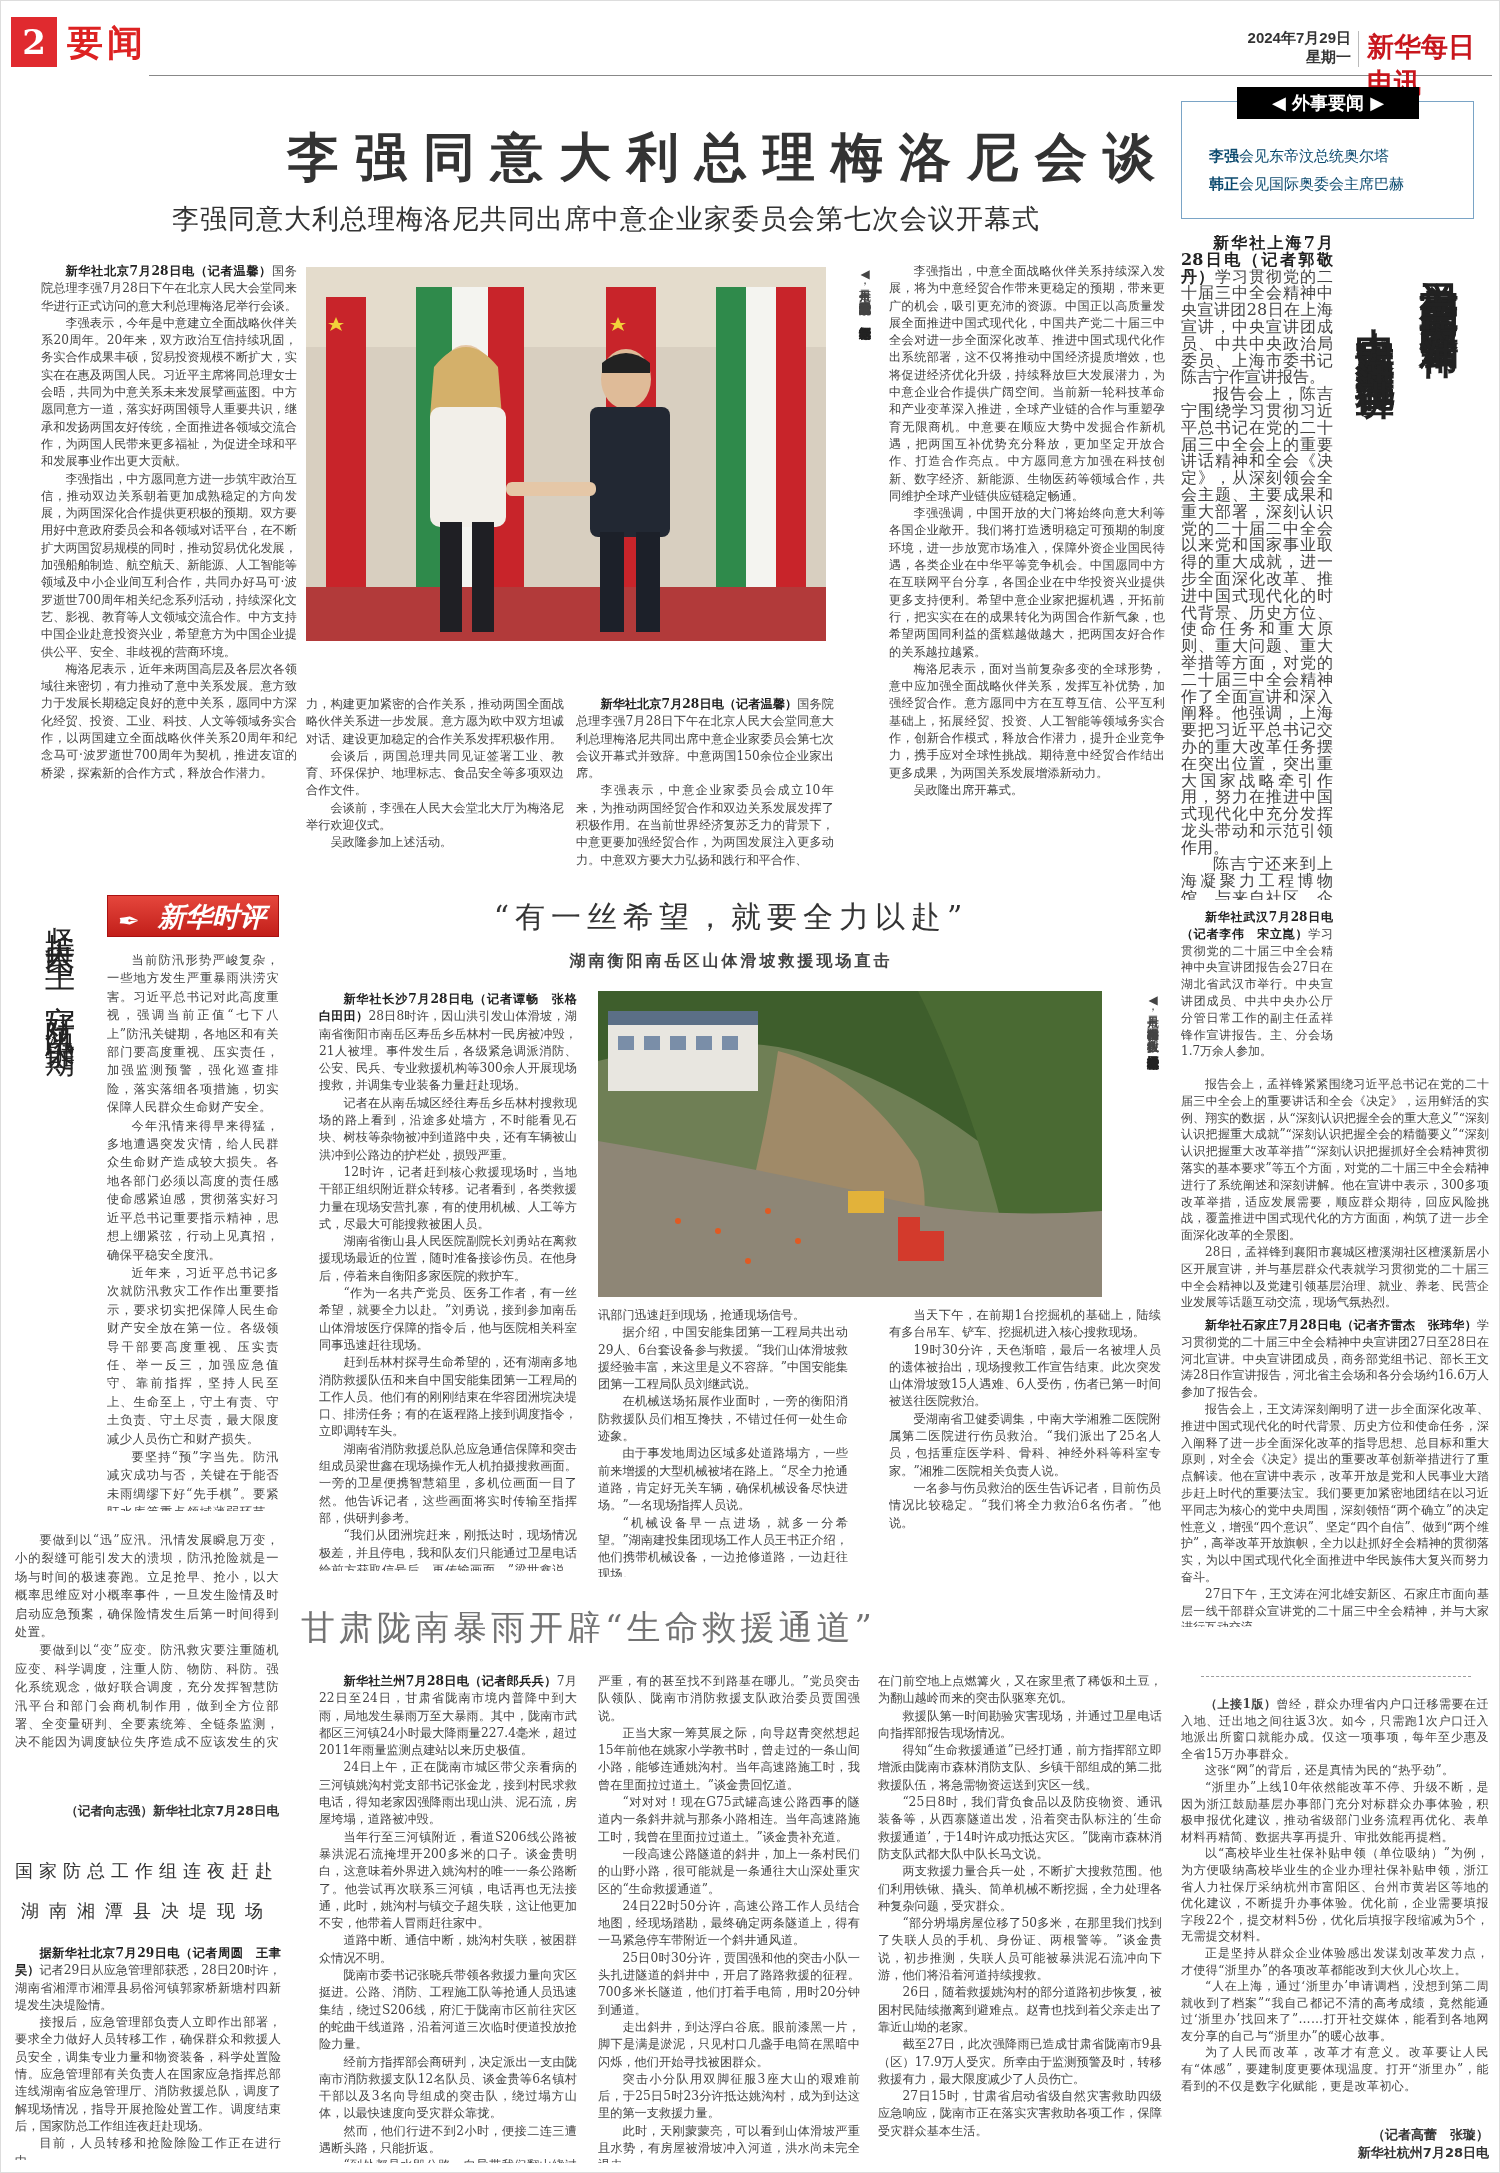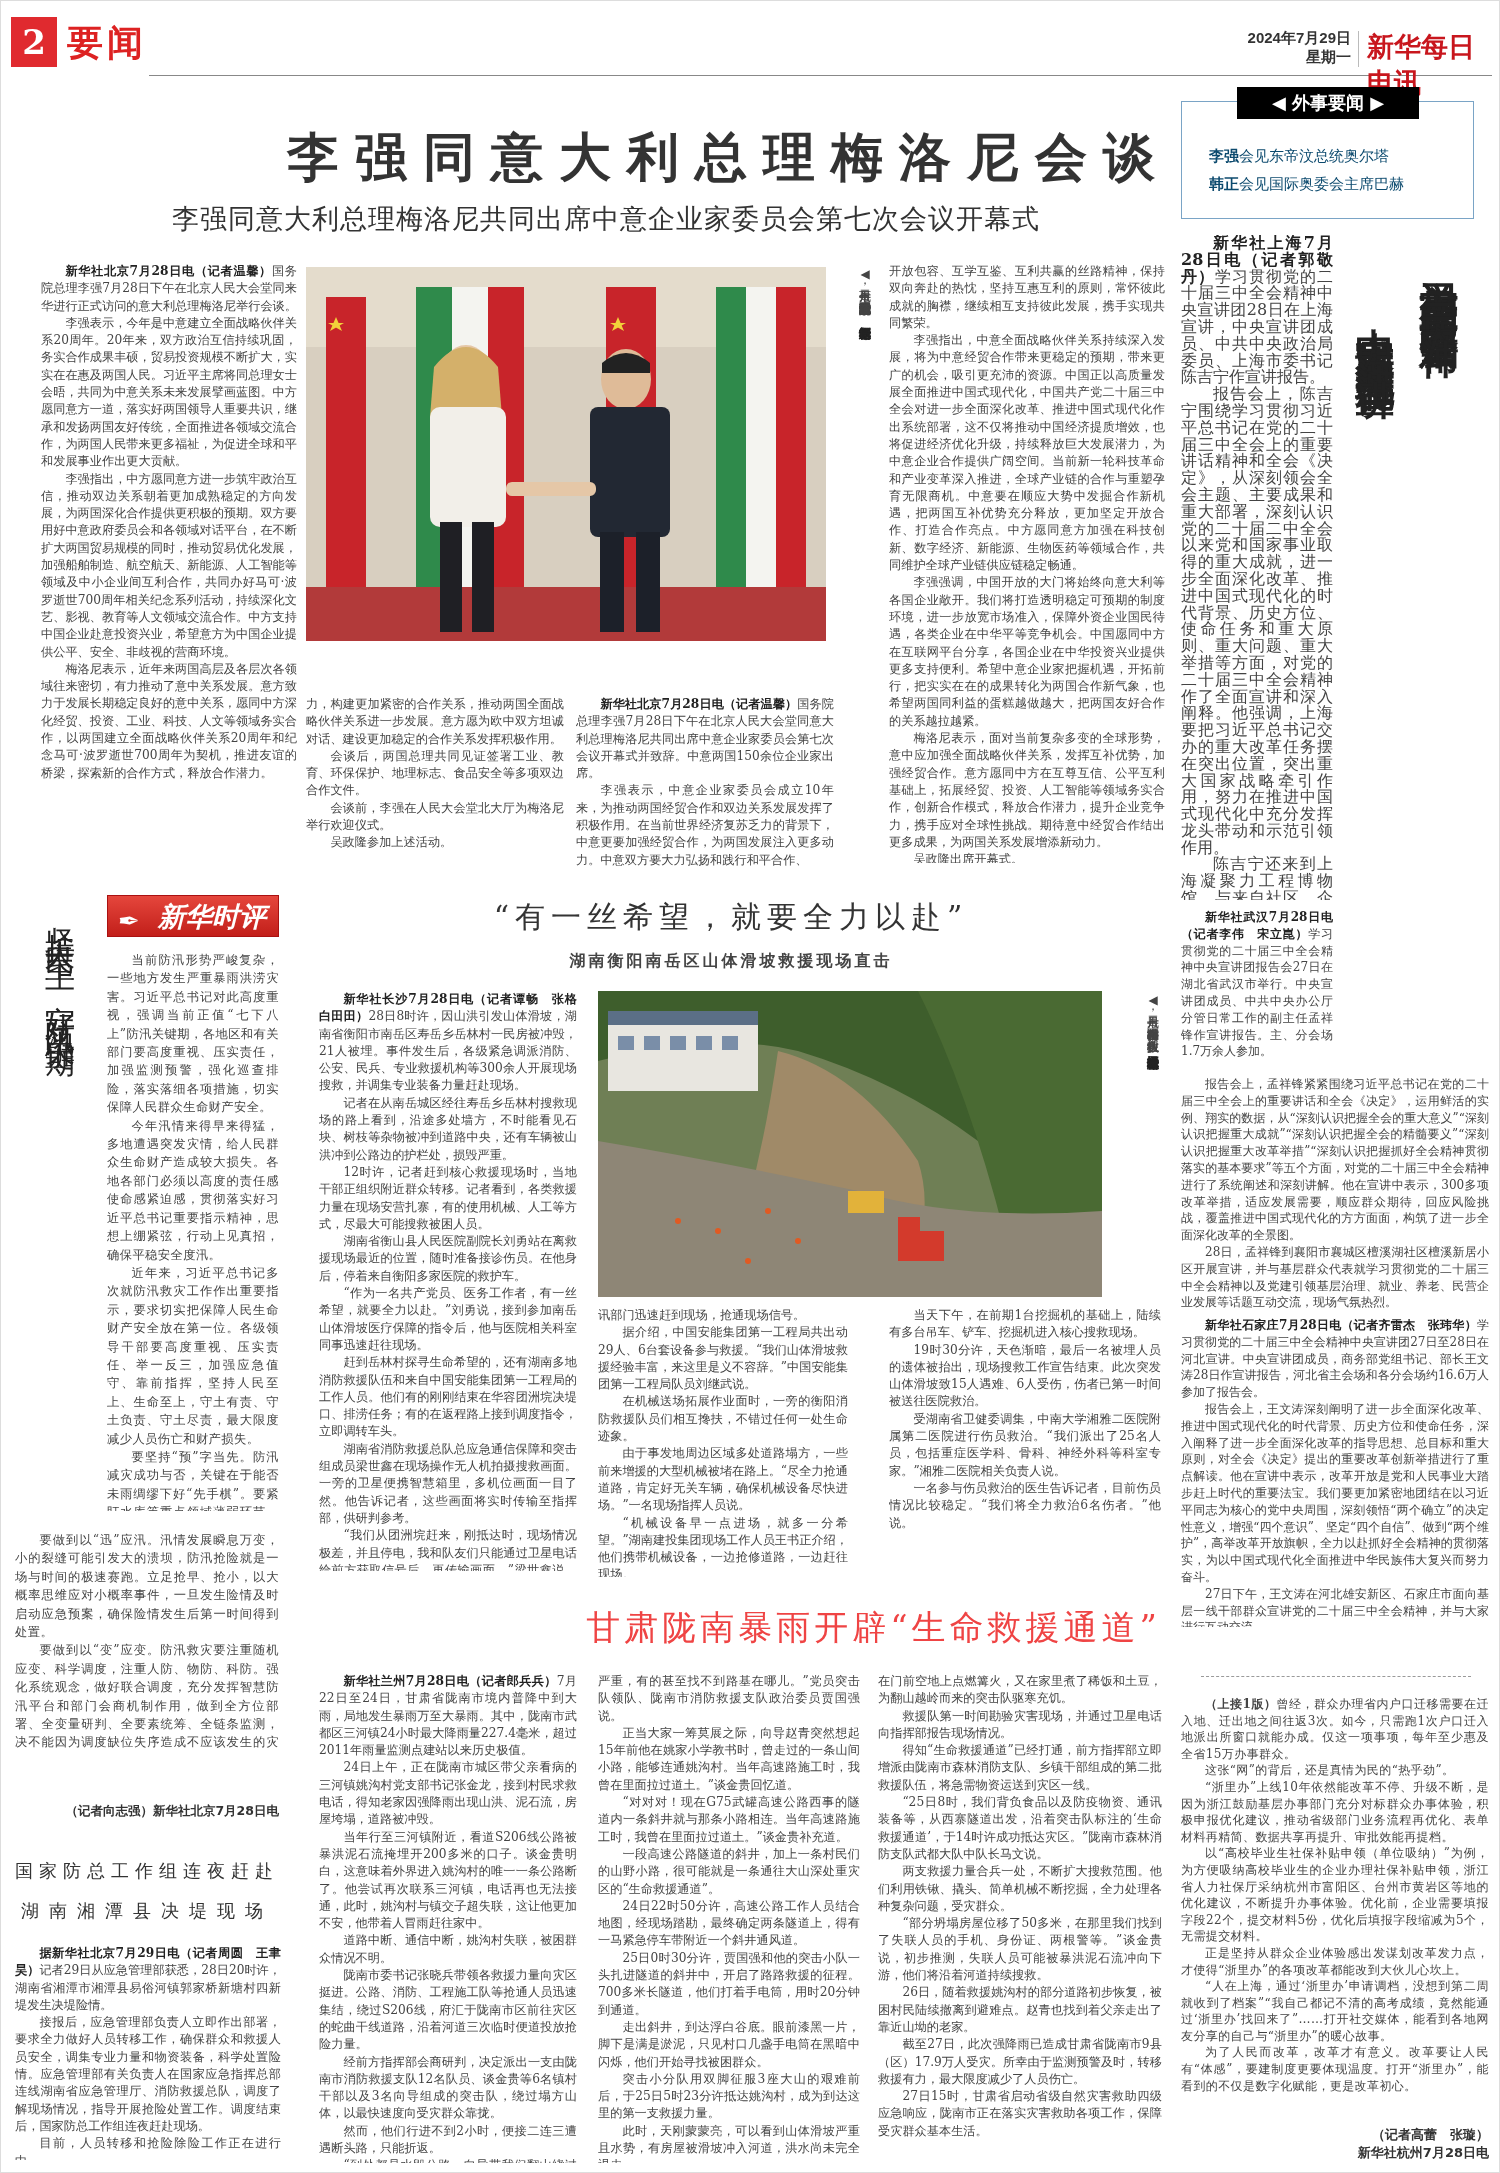--- a/index.html
+++ b/index.html
@@ -93,21 +93,20 @@
     <p>会谈后，两国总理共同见证签署工业、教育、环保保护、地理标志、食品安全等多项双边合作文件。</p>
     <p>会谈前，李强在人民大会堂北大厅为梅洛尼举行欢迎仪式。</p>
     <p>吴政隆参加上述活动。</p>
   </div>
   <div class="abs col" style="left:575px;top:695px;width:258px;height:170px;overflow:hidden">
     <p class="dl"><b>新华社北京7月28日电（记者温馨）</b><span>国务院总理李强7月28日下午在北京人民大会堂同意大利总理梅洛尼共同出席中意企业家委员会第七次会议开幕式并致辞。中意两国150余位企业家出席。</span></p>
     <p>李强表示，中意企业家委员会成立10年来，为推动两国经贸合作和双边关系发展发挥了积极作用。在当前世界经济复苏乏力的背景下，中意更要加强经贸合作，为两国发展注入更多动力。中意双方要大力弘扬和践行和平合作、</p>
   </div>
 
   <div class="abs col" style="left:888px;top:262px;width:276px;height:600px;overflow:hidden">
-    <p style="text-indent:0">开放包容、互学互鉴、互利共赢的丝路精神，保持双向奔赴的热忱，坚持互惠互利的原则，常怀彼此成就的胸襟，继续相互支持彼此发展，携手实现共同繁荣。</p>
     <p>李强指出，中意全面战略伙伴关系持续深入发展，将为中意经贸合作带来更稳定的预期，带来更广的机会，吸引更充沛的资源。中国正以高质量发展全面推进中国式现代化，中国共产党二十届三中全会对进一步全面深化改革、推进中国式现代化作出系统部署，这不仅将推动中国经济提质增效，也将促进经济优化升级，持续释放巨大发展潜力，为中意企业合作提供广阔空间。当前新一轮科技革命和产业变革深入推进，全球产业链的合作与重塑孕育无限商机。中意要在顺应大势中发掘合作新机遇，把两国互补优势充分释放，更加坚定开放合作、打造合作亮点。中方愿同意方加强在科技创新、数字经济、新能源、生物医药等领域合作，共同维护全球产业链供应链稳定畅通。</p>
     <p>李强强调，中国开放的大门将始终向意大利等各国企业敞开。我们将打造透明稳定可预期的制度环境，进一步放宽市场准入，保障外资企业国民待遇，各类企业在中华平等竞争机会。中国愿同中方在互联网平台分享，各国企业在中华投资兴业提供更多支持便利。希望中意企业家把握机遇，开拓前行，把实实在在的成果转化为两国合作新气象，也希望两国同利益的蛋糕越做越大，把两国友好合作的关系越拉越紧。</p>
     <p>梅洛尼表示，面对当前复杂多变的全球形势，意中应加强全面战略伙伴关系，发挥互补优势，加强经贸合作。意方愿同中方在互尊互信、公平互利基础上，拓展经贸、投资、人工智能等领域务实合作，创新合作模式，释放合作潜力，提升企业竞争力，携手应对全球性挑战。期待意中经贸合作结出更多成果，为两国关系发展增添新动力。</p>
     <p>吴政隆出席开幕式。</p>
   </div>
 
   <div class="abs fsbox"></div>
   <div class="abs fsbadge">◀ 外事要闻 ▶</div>
   <div class="abs fsline" style="top:146px">
     <b>李强</b><span>会见东帝汶总统奥尔塔</span>
@@ -232,21 +231,21 @@
     <p>由于事发地周边区域多处道路塌方，一些前来增援的大型机械被堵在路上。“尽全力抢通道路，肯定好无关车辆，确保机械设备尽快进场。”一名现场指挥人员说。</p>
     <p>“机械设备早一点进场，就多一分希望。”湖南建投集团现场工作人员王书正介绍，他们携带机械设备，一边抢修道路，一边赶往现场。</p>
   </div>
   <div class="abs col" style="left:888px;top:1306px;width:272px;height:270px;overflow:hidden">
     <p>当天下午，在前期1台挖掘机的基础上，陆续有多台吊车、铲车、挖掘机进入核心搜救现场。</p>
     <p>19时30分许，天色渐暗，最后一名被埋人员的遗体被抬出，现场搜救工作宣告结束。此次突发山体滑坡致15人遇难、6人受伤，伤者已第一时间被送往医院救治。</p>
     <p>受湖南省卫健委调集，中南大学湘雅二医院附属第二医院进行伤员救治。“我们派出了25名人员，包括重症医学科、骨科、神经外科等科室专家。”湘雅二医院相关负责人说。</p>
     <p>一名参与伤员救治的医生告诉记者，目前伤员情况比较稳定。“我们将全力救治6名伤者。”他说。</p>
   </div>
 
-  <div class="abs" style="left:300px;top:1604px;width:860px;text-align:right;font:34px 'DejaVu Serif',serif;letter-spacing:4px;color:#ef4444">甘肃陇南暴雨开辟“生命救援通道”</div>
+  <div class="abs" style="left:300px;top:1604px;width:860px;text-align:left;font:34px 'DejaVu Serif',serif;letter-spacing:4px;color:#737373">甘肃陇南暴雨开辟“生命救援通道”</div>
   <div class="abs col" style="left:318px;top:1672px;width:258px;height:490px;overflow:hidden">
     <p class="dl"><b>新华社兰州7月28日电（记者郎兵兵）</b><span>7月22日至24日，甘肃省陇南市境内普降中到大雨，局地发生暴雨万至大暴雨。其中，陇南市武都区三河镇24小时最大降雨量227.4毫米，超过2011年雨量监测点建站以来历史极值。</span></p>
     <p>24日上午，正在陇南市城区带父亲看病的三河镇姚沟村党支部书记张金龙，接到村民求救电话，得知老家因强降雨出现山洪、泥石流，房屋垮塌，道路被冲毁。</p>
     <p>当年行至三河镇附近，看道S206线公路被暴洪泥石流掩埋开200多米的口子。谈金贵明白，这意味着外界进入姚沟村的唯一一条公路断了。他尝试再次联系三河镇，电话再也无法接通，此时，姚沟村与镇交子超失联，这让他更加不安，他带着人冒雨赶往家中。</p>
     <p>道路中断、通信中断，姚沟村失联，被困群众情况不明。</p>
     <p>陇南市委书记张晓兵带领各救援力量向灾区挺进。公路、消防、工程施工队等抢通人员迅速集结，绕过S206线，府汇于陇南市区前往灾区的蛇曲干线道路，沿着河道三次临时便道投放抢险力量。</p>
     <p>经前方指挥部会商研判，决定派出一支由陇南市消防救援支队12名队员、谈金贵等6名镇村干部以及3名向导组成的突击队，绕过塌方山体，以最快速度向受灾群众靠拢。</p>
     <p>然而，他们行进不到2小时，便接二连三遭遇断头路，只能折返。</p>
     <p>“到处都是水毁公路，向导带我们翻山绕过一处断头路，又遇上另一处断头路，越往山里水毁越</p>
   </div>

